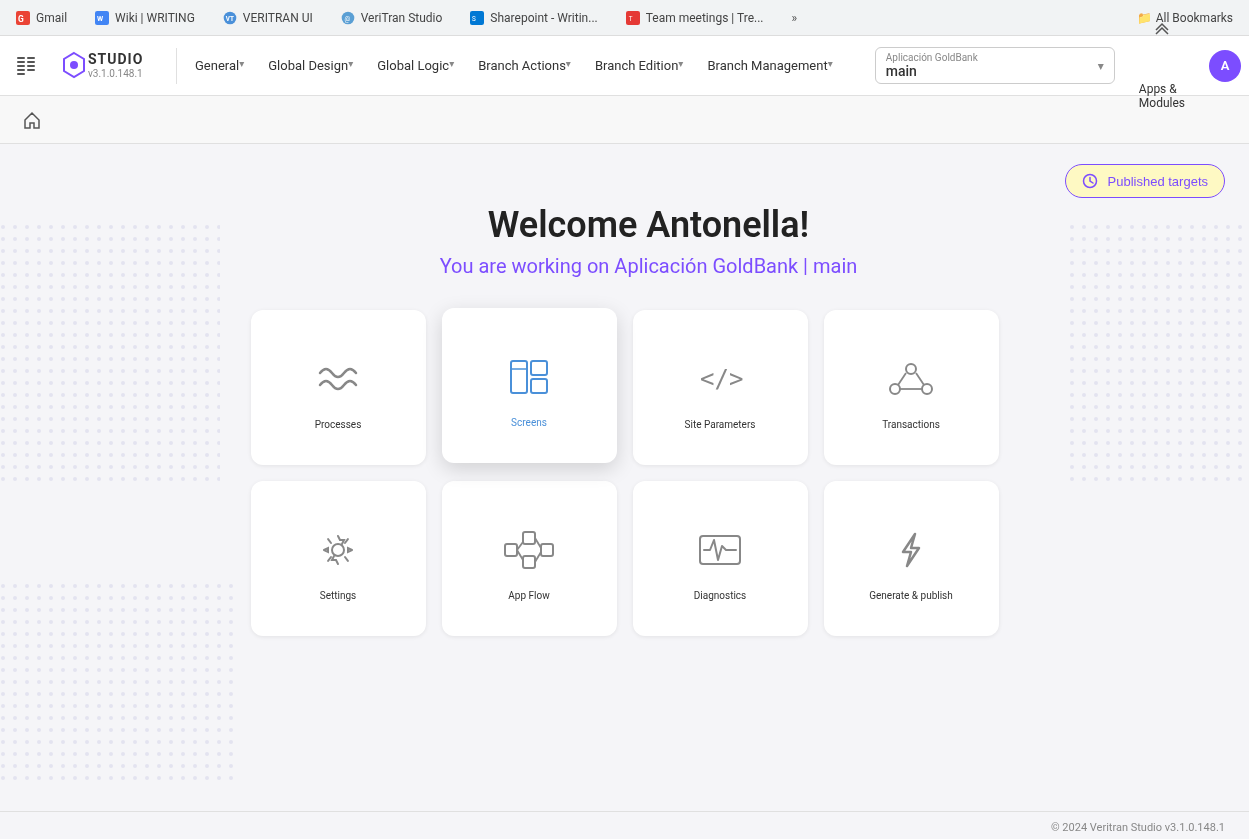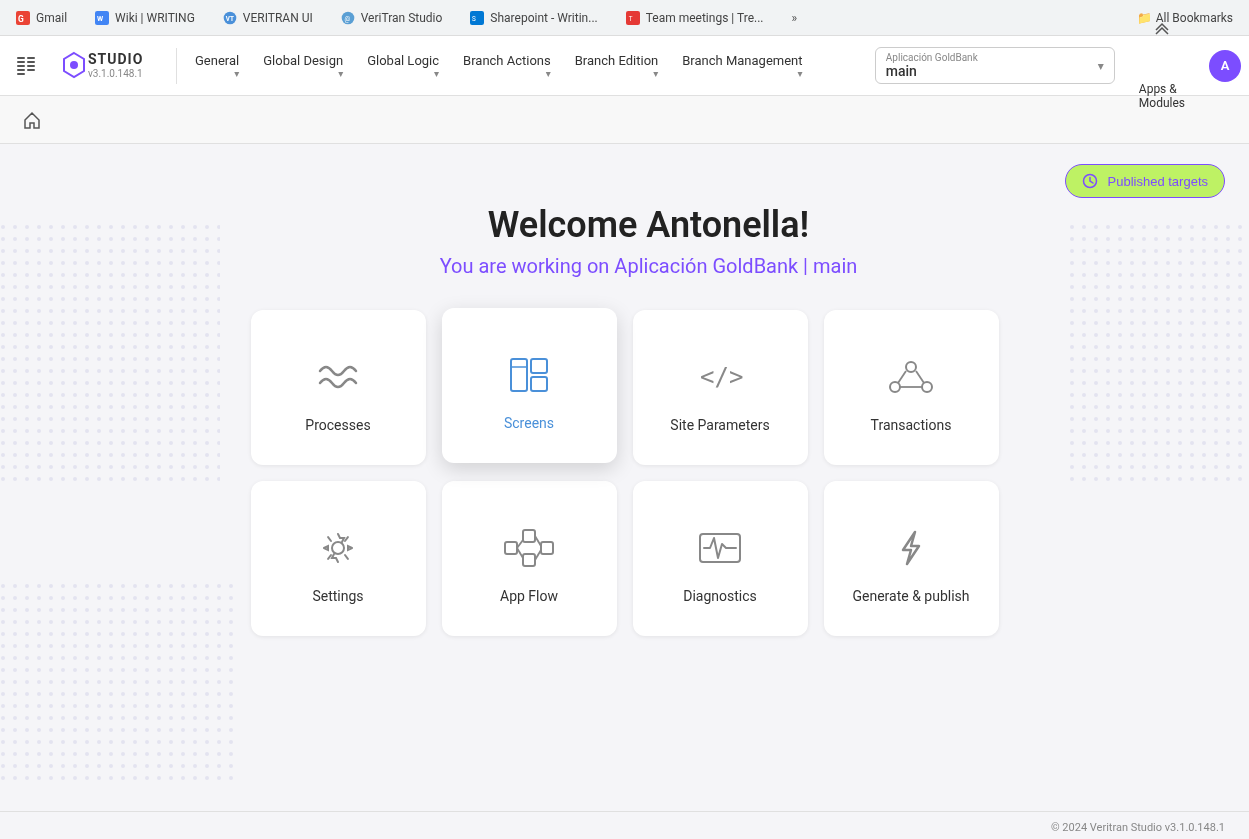--- a/index.html
+++ b/index.html
@@ -52,26 +52,25 @@
       padding: 0 12px;
       min-width: 120px;
     }
     .logo-text { display: flex; flex-direction: column; line-height: 1.2; }
     .logo-title { font-size: 14px; font-weight: 700; color: #333; letter-spacing: 1px; }
     .logo-version { font-size: 10px; color: #888; }
 
     .toolbar-divider { width: 1px; height: 36px; background: #e0e0e0; margin: 0 4px; }
 
     .toolbar-menu-item {
-      display: flex; align-items: flex-end; 
+      display: flex; align-items: flex-start; 
       padding: 8px 10px;
       font-size: 13px; color: #333;
       cursor: pointer; border-radius: 4px;
       white-space: nowrap;
-      flex-direction: column;
     }
     .toolbar-menu-item .chevron { font-size: 10px; color: #888; }
 
     .app-selector {
       margin-left: auto;
       display: flex; align-items: center;
       border: 1px solid #ccc; border-radius: 6px;
       padding: 4px 10px;
       min-width: 240px;
       background: #fff;
@@ -129,21 +128,21 @@
       overflow: hidden;
     }
 
     .published-targets-btn {
       position: absolute;
       top: 20px; right: 24px;
       display: flex; align-items: center; gap: 10px;
       padding: 8px 16px;
       border: 1.5px solid #7c4dff;
       border-radius: 20px;
-      background: #bef264;
+      background: #fef9c3;
       color: #7c4dff;
       font-size: 13px;
       cursor: pointer;
       white-space: nowrap;
     }
 
     .welcome-section {
       text-align: center;
       margin-top: 60px;
       margin-bottom: 32px;
@@ -185,21 +184,21 @@
       align-items: center;
       justify-content: center;
       padding: 32px 16px 24px;
       cursor: pointer;
       transition: box-shadow 0.15s, transform 0.1s;
       box-shadow: 0 1px 4px rgba(0,0,0,0.08);
       min-height: 155px;
     }
     .card.active { box-shadow: 0 6px 20px rgba(0,0,0,0.15); transform: translateY(-2px); }
     .card-icon { width: 52px; height: 52px; display: flex; align-items: center; justify-content: center; margin-bottom: 14px; }
-    .card-label { font-size: 14px; color: #333; text-align: center; font-weight: 400; }
+    .card-label { font-size: 10px; color: #333; text-align: center; font-weight: 400; }
 
     
     .footer {
       background: #f5f5f8;
       height: 32px;
       display: flex;
       align-items: center;
       justify-content: flex-end;
       padding: 0 24px;
       font-size: 11px;

